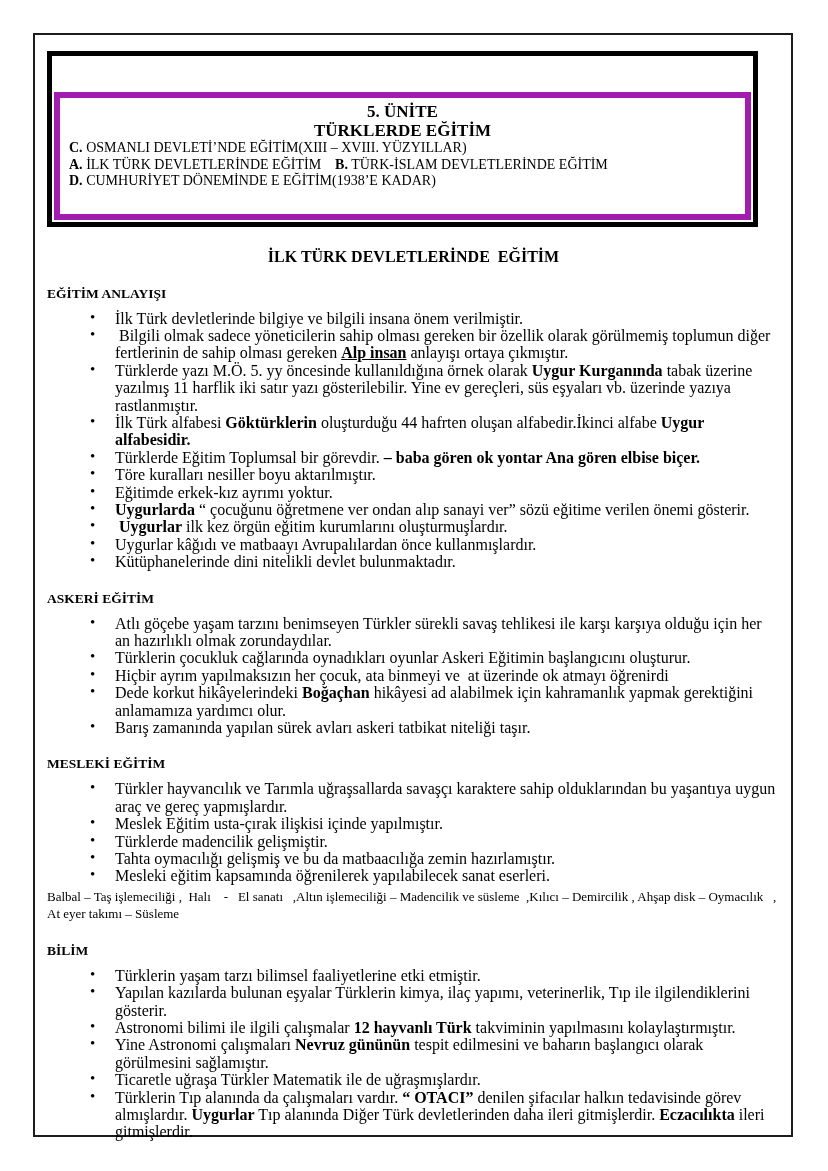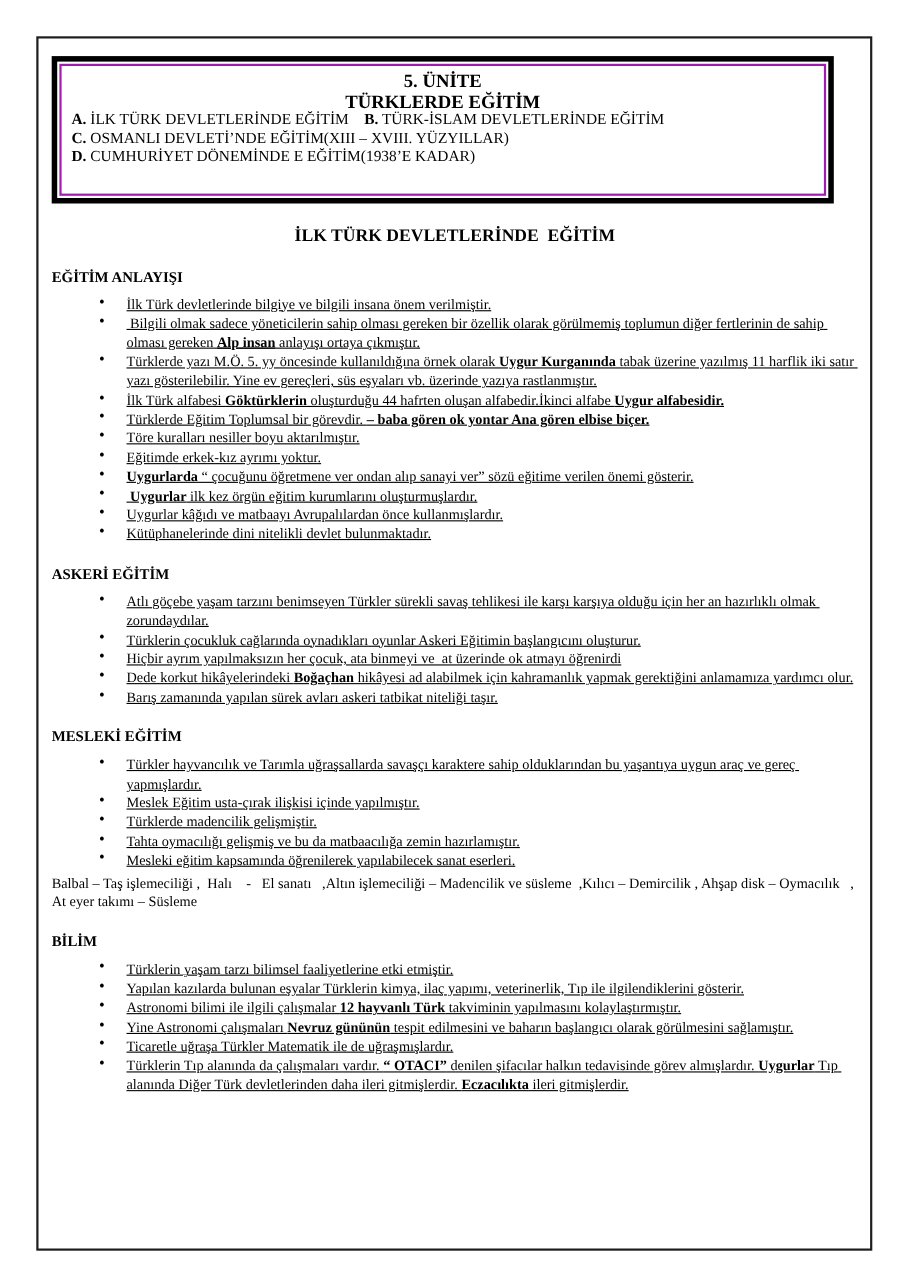--- a/index.html
+++ b/index.html
@@ -10,21 +10,21 @@
   }
   .page{
     position:absolute;left:33px;top:33px;width:760px;height:1104px;
     border:2px solid #1d1d1d;box-sizing:border-box;
     padding:16px 11px 0 12px;background:#fff;
   }
   .header-box-outer{
     border:5px solid #000;padding:2px;margin-right:22px;background:#fff;
   }
   .header-box-inner{
-    border:2px solid #a21caf;padding:4px 9px 24px 9px;
+    border:6px solid #a21caf;padding:4px 9px 24px 9px;margin-top:34px;
   }
   .hb-title{
     text-align:center;font-weight:bold;font-size:17px;line-height:19px;
     white-space:pre-wrap;
   }
   .hb-item{
     font-size:14px;line-height:16.5px;white-space:pre-wrap;
   }
   .b{font-weight:bold;}
   .u{text-decoration:underline;text-align:center;}
@@ -33,43 +33,42 @@
     margin:21px 0 0 0;white-space:pre-wrap;
   }
   .section{margin-top:20px;}
   .section h2{
     font-size:13.5px;line-height:15px;margin:0;font-weight:bold;
   }
   .section ul{
     margin:9px 0 0 0;padding:0 0 0 41px;list-style:none;
   }
   .section li{
-    position:relative;padding-left:27px;font-size:13px;line-height:17.4px;
+    position:relative;padding-left:27px;font-size:16px;line-height:17.4px;
     white-space:pre-wrap;
-    text-decoration:underline;
   }
   .section li::before{
     content:"\2022";position:absolute;left:2px;top:-1px;font-size:15px;
   }
   .after-para{
     font-size:13px;line-height:17.4px;margin:3px 0 0 0;white-space:pre-wrap;
   }
 </style>
 </head>
 <body>
 
 <div class="page">
 
   <div class="header-box-outer">
     <div class="header-box-inner">
       <div class="hb-title">5. ÜNİTE</div>
       <div class="hb-title">TÜRKLERDE EĞİTİM</div>
       <div>
+          <div class="hb-item"><span class="b">C.</span><span> OSMANLI DEVLETİ’NDE EĞİTİM(XIII – XVIII. YÜZYILLAR)</span></div>
           <div class="hb-item"><span class="b">A.</span><span> İLK TÜRK DEVLETLERİNDE EĞİTİM    </span><span class="b">B.</span><span> TÜRK-İSLAM DEVLETLERİNDE EĞİTİM</span></div>
-          <div class="hb-item"><span class="b">C.</span><span> OSMANLI DEVLETİ’NDE EĞİTİM(XIII – XVIII. YÜZYILLAR)</span></div>
           <div class="hb-item"><span class="b">D.</span><span> CUMHURİYET DÖNEMİNDE E EĞİTİM(1938’E KADAR)</span></div>
         </div>
     </div>
   </div>
 
   <div class="main-title">İLK TÜRK DEVLETLERİNDE  EĞİTİM</div>
 
   <div>
       <section class="section">
         <h2>EĞİTİM ANLAYIŞI</h2>

